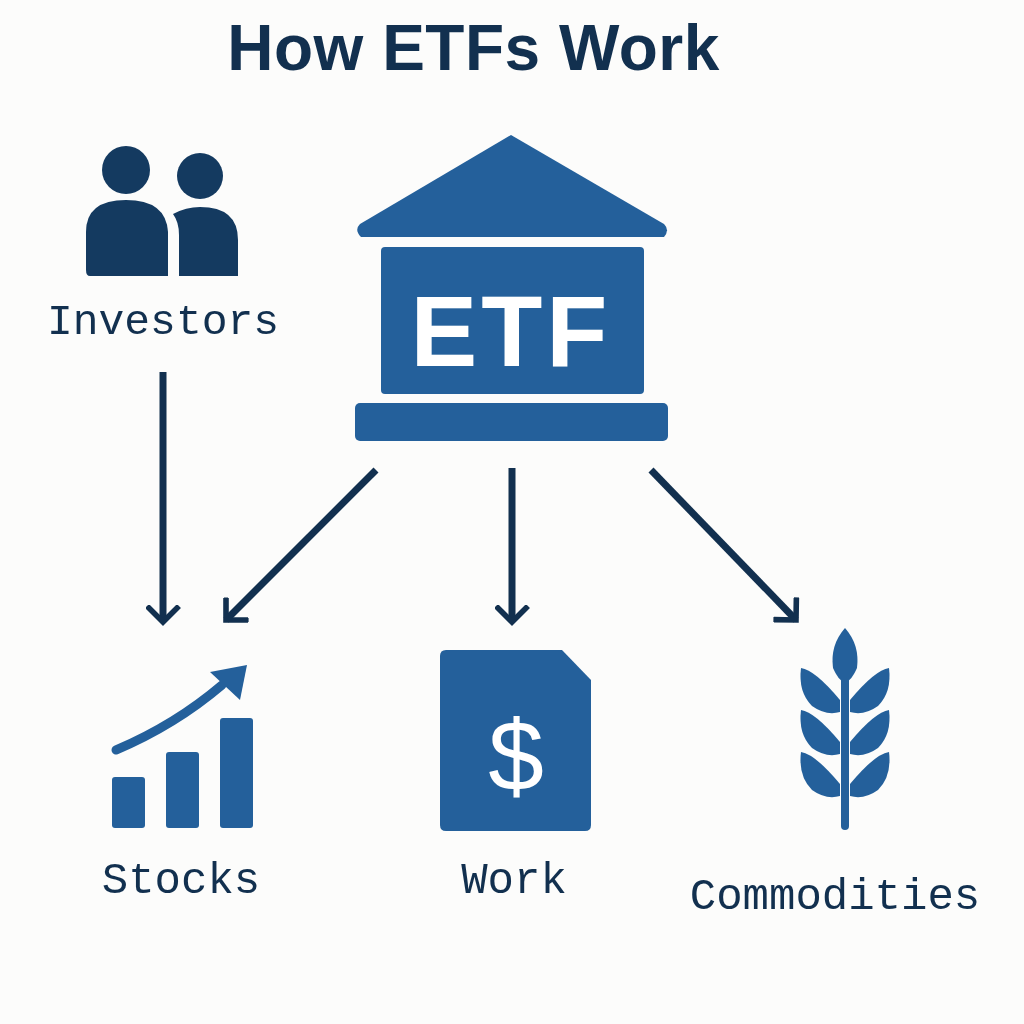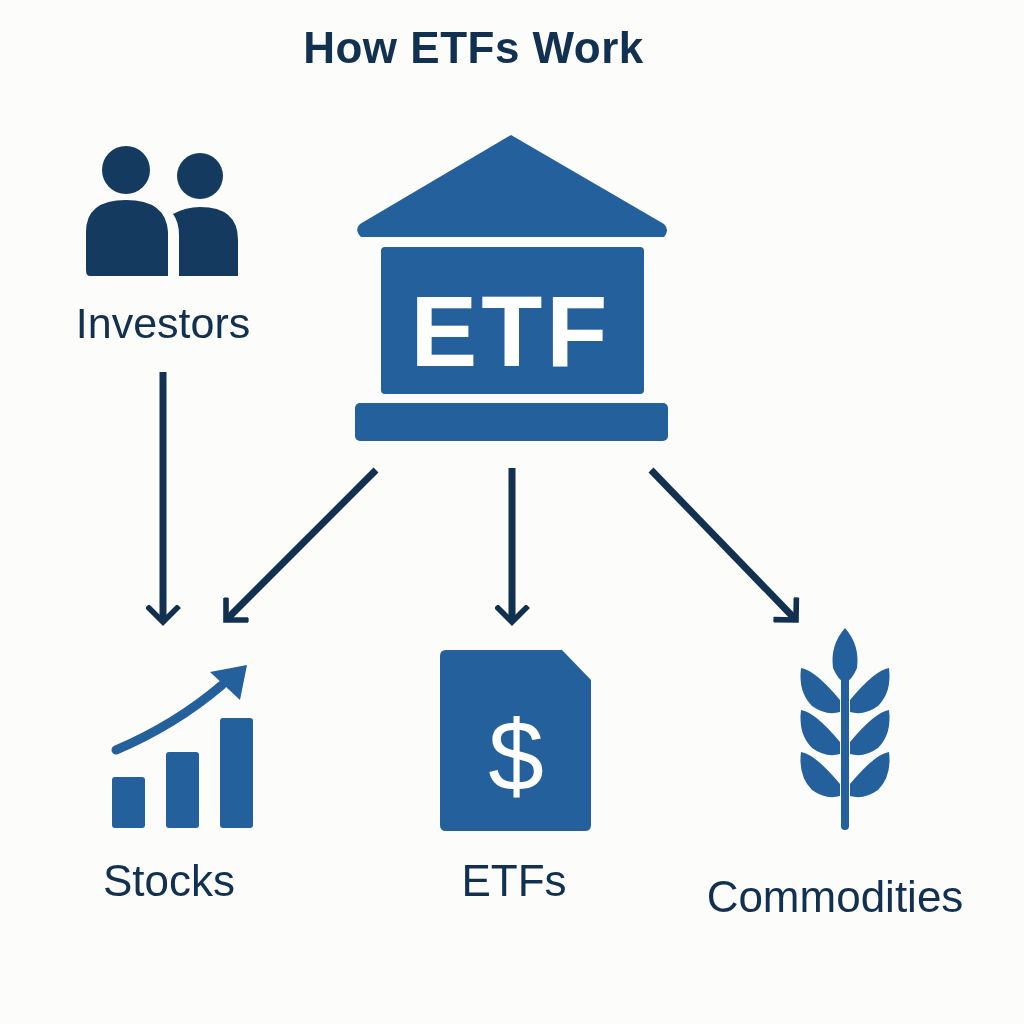--- a/index.html
+++ b/index.html
@@ -4,26 +4,26 @@
   <style>
     html, body { margin: 0; padding: 0; }
     body {
       width: 1024px; height: 1024px; overflow: hidden;
       background: #fcfcfb;
       font-family: "Liberation Sans", "DejaVu Sans", sans-serif;
       position: relative;
     }
     .title {
       position: absolute; left: 0; top: 8px; width: 947px;
-      text-align: center; font-weight: bold; font-size: 44px;
+      text-align: center; font-weight: bold; font-size: 64px;
       color: #12304f; letter-spacing: 0.5px; line-height: 80px;
     }
     .label {
       position: absolute; font-size: 44px; color: #12304f;
-      text-align: center; line-height: 50px; white-space: nowrap;
+      text-align: center; line-height: 50px; white-space: nowrap; font-family: Liberation Mono, monospace;
     }
     .svg-layer { position: absolute; left: 0; top: 0; }
   </style>
 </head>
 <body>
 
 <div class="title">How ETFs Work</div>
 
 <svg class="svg-layer" width="1024" height="1024" viewBox="0 0 1024 1024">
   <defs>
@@ -73,15 +73,15 @@
     <path d="M840,742 Q815,712 801,710 Q798,734 812,748 Q826,758 840,754 Z"></path>
     <path d="M850,742 Q875,712 889,710 Q892,734 878,748 Q864,758 850,754 Z"></path>
     <path d="M840,784 Q815,754 801,752 Q798,776 812,790 Q826,800 840,796 Z"></path>
     <path d="M850,784 Q875,754 889,752 Q892,776 878,790 Q864,800 850,796 Z"></path>
   </g>
 
   <text x="511" y="366" text-anchor="middle" font-family="Liberation Sans, sans-serif" font-weight="bold" font-size="100" fill="#ffffff" letter-spacing="4" id="etf-text">ETF</text>
 </svg>
 
 <div class="label" style="left:40px; top:298px; width:246px; font-size:43px;">Investors</div>
-<div class="label" style="left:68px; top:856px; width:202px;">Stocks</div>
-<div class="label" style="left:414px; top:856px; width:200px;">ETFs</div>
+<div class="label" style="left:80px; top:856px; width:202px;">Stocks</div>
+<div class="label" style="left:414px; top:856px; width:200px;">Work</div>
 <div class="label" style="left:670px; top:872px; width:330px;">Commodities</div>
 
 </body></html>

